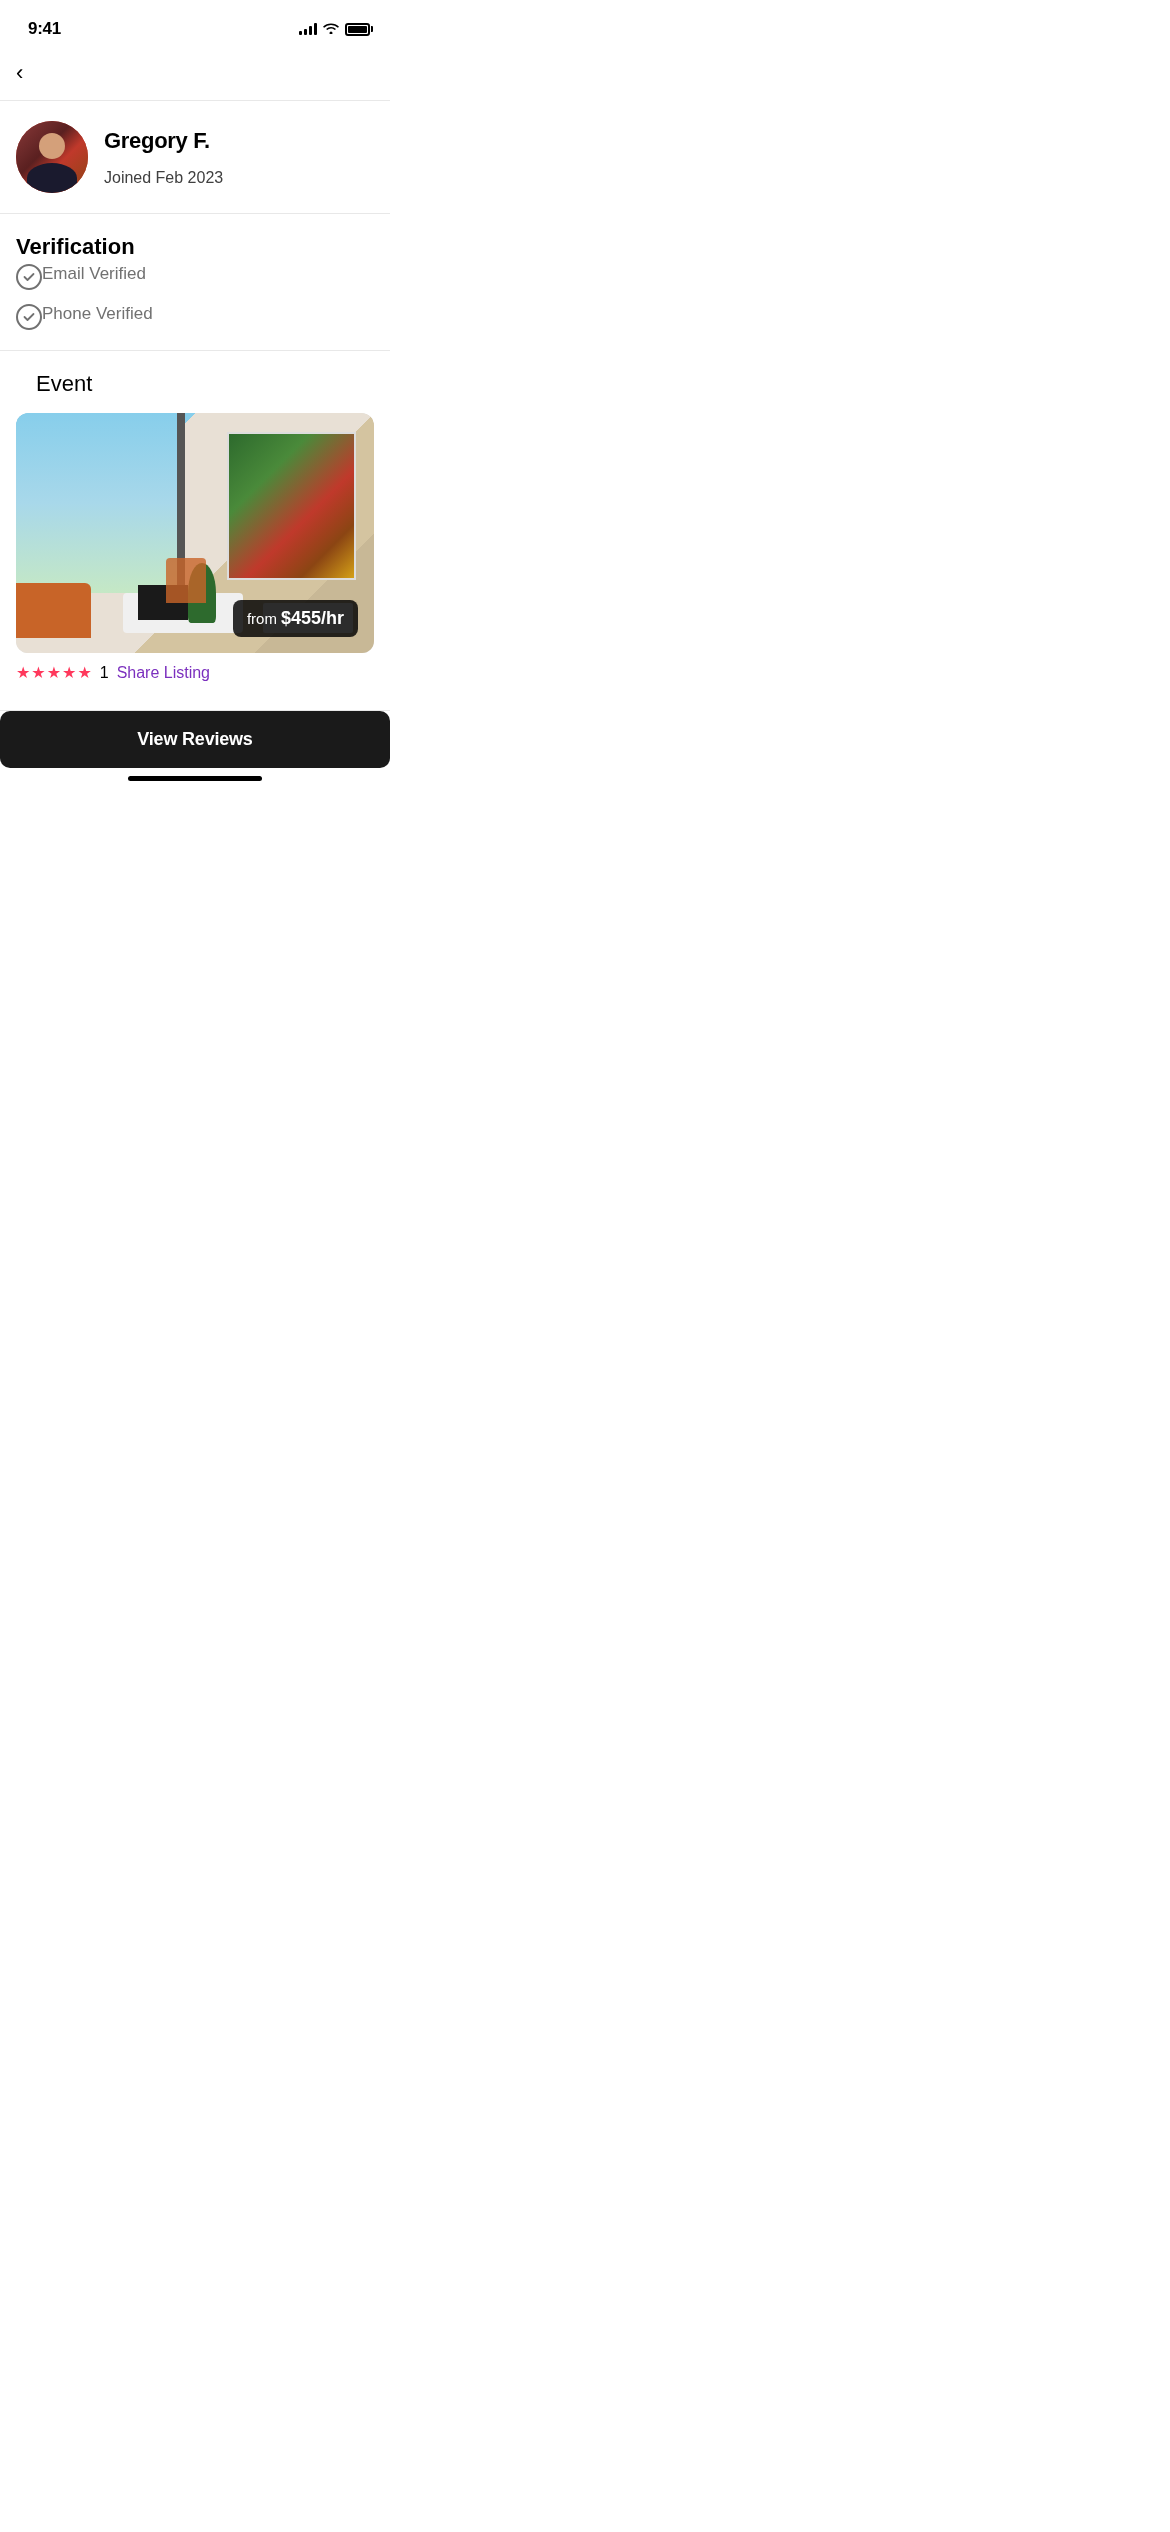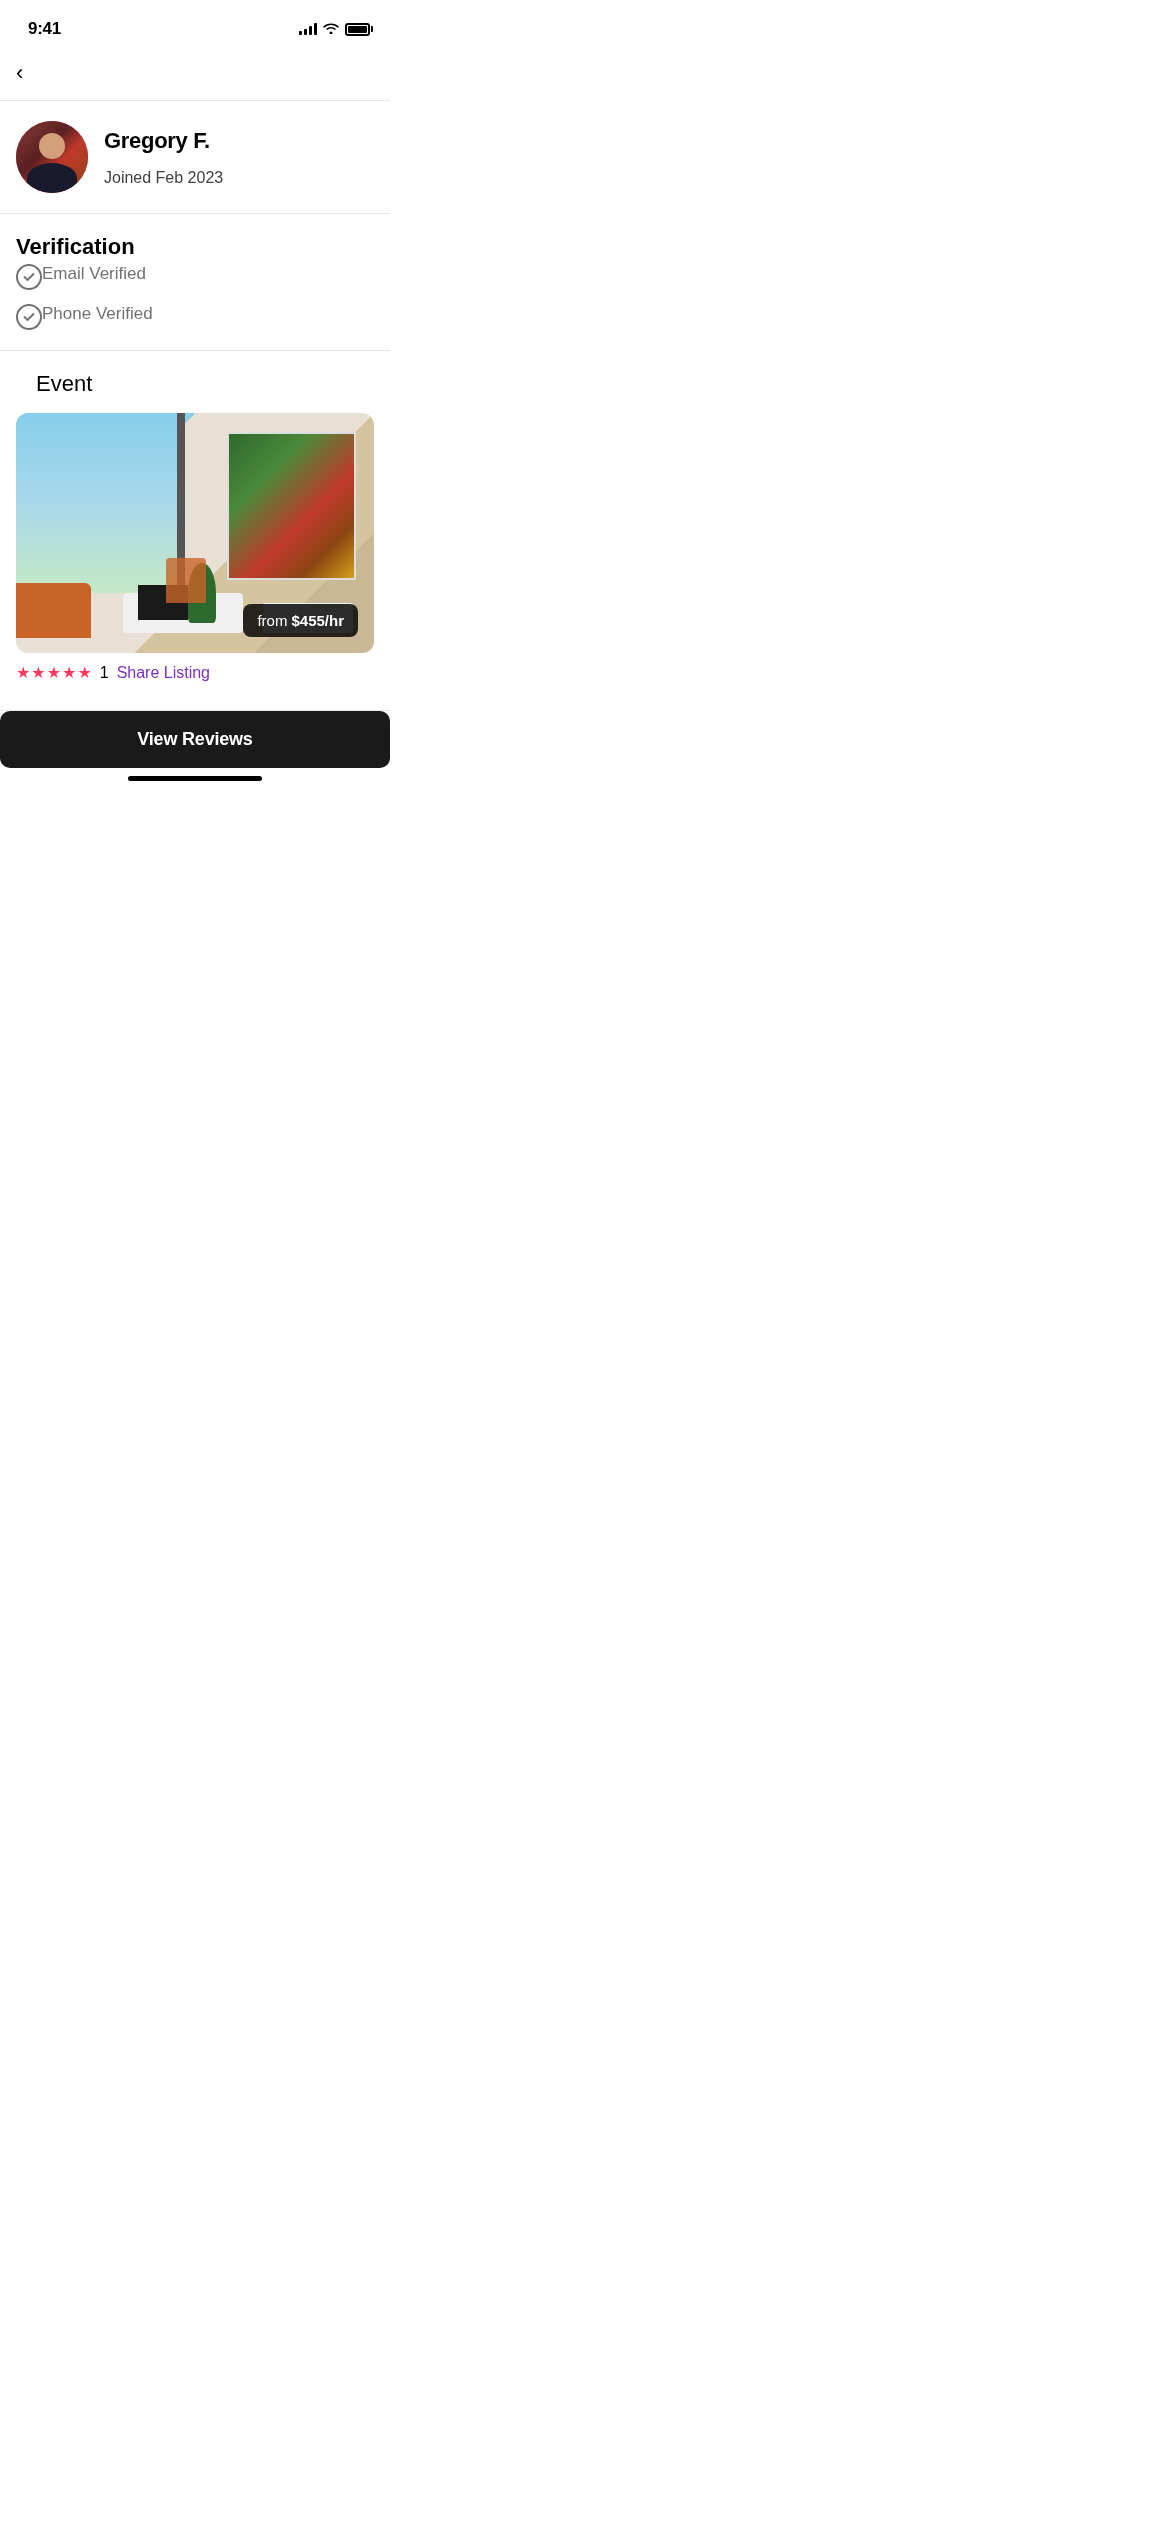--- a/index.html
+++ b/index.html
@@ -327,21 +327,21 @@
       font-size: 15px;
       display: flex;
       gap: 4px;
       align-items: baseline;
     }
     .price-from {
       font-weight: 400;
     }
     .price-amount {
       font-weight: 700;
-      font-size: 15px;
+      font-size: 18px;
     }
 
     .listing-info {
       padding: 10px 0 16px;
     }
     .listing-name {
       font-size: 18px;
       font-weight: 400;
       line-height: 1.4;
       margin-bottom: 8px;

